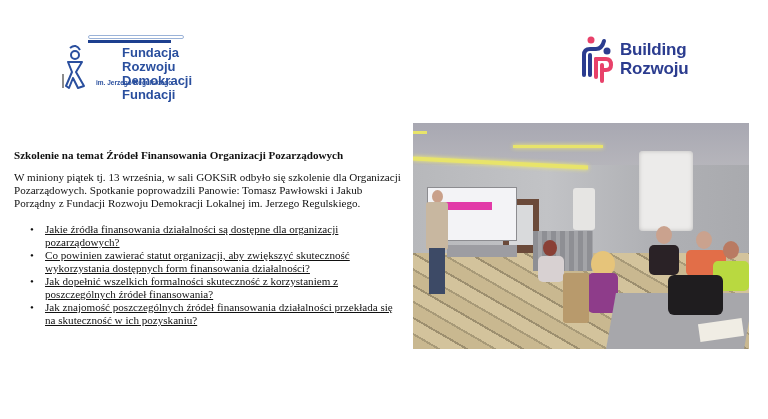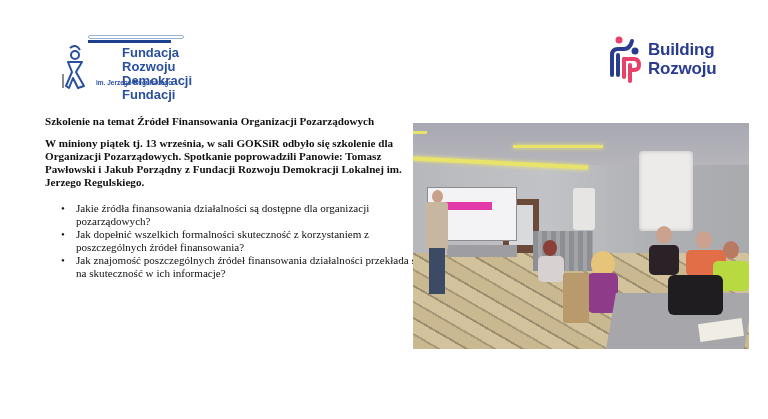--- a/index.html
+++ b/index.html
@@ -6,30 +6,30 @@
     body { width: 768px; height: 419px; position: relative; overflow: hidden; font-family: "Liberation Serif", serif; color: #111; }
 
     
     .logo-frdl { position: absolute; left: 60px; top: 32px; width: 160px; height: 58px; }
     .frdl-bar-light { position: absolute; left: 28px; top: 3px; width: 96px; height: 4px; border: 1px solid #9bb3d8; border-radius: 3px; background: #fff; box-sizing: border-box; }
     .frdl-bar-dark { position: absolute; left: 28px; top: 8px; width: 83px; height: 3px; background: #1d3f8f; }
     .frdl-figure { position: absolute; left: 2px; top: 12px; width: 28px; height: 46px; }
     .frdl-text { position: absolute; left: 36px; top: 14px; font-family: "Liberation Sans", sans-serif; color: #2a4f9e; font-weight: bold; line-height: 14px; font-size: 13px; margin-left: 26px; }
     .frdl-sub { position: absolute; left: 36px; top: 47px; font-family: "Liberation Sans", sans-serif; color: #2a4f9e; font-weight: bold; font-size: 6.5px; }
 
-    .logo-bb { position: absolute; left: 608px; top: 35px; width: 125px; height: 50px; }
+    .logo-bb { position: absolute; left: 580px; top: 35px; width: 125px; height: 50px; }
     .bb-mark { position: absolute; left: 0; top: 0; width: 36px; height: 50px; }
     .bb-text { position: absolute; left: 40px; top: 5px; font-family: "Liberation Sans", sans-serif; color: #2b3c8f; font-weight: bold; font-size: 17px; line-height: 19px; letter-spacing: -0.2px; }
 
     
-    .article { position: absolute; left: 14px; top: 115px; width: 388px; font-size: 11.1px; line-height: 13px; margin-left: 31px; }
+    .article { position: absolute; left: 14px; top: 149px; width: 388px; font-size: 11.1px; line-height: 13px; }
     .article h2 { margin: 0 0 9px 0; font-size: 11.1px; font-weight: bold; line-height: 13px; }
-    .article p { margin: 0 0 9px 0; font-weight: bold; }
+    .article p { margin: 0 0 9px 0; }
     .article ul { margin: 13px 0 0 0; padding-left: 31px; list-style: none; }
-    .article li { position: relative; margin: 0; }
+    .article li { position: relative; margin: 0; text-decoration: underline; }
     .article li::before { content: "•"; position: absolute; left: -15px; top: 0; font-size: 11px; }
 
     
     .photo { position: absolute; left: 413px; top: 123px; width: 336px; height: 226px; overflow: hidden; background: #9a9aa2; }
     .ceiling { position: absolute; left: 0; top: 0; width: 100%; height: 52px; background: linear-gradient(#a8a8b2, #b9b8bd); }
     .ceiling-lit { position: absolute; left: 0; top: 38px; width: 175px; height: 4px; background: #e8e46a; transform: skewY(3deg); box-shadow: 0 0 4px #f5ef6a; }
     .ceiling-lit2 { position: absolute; left: 100px; top: 22px; width: 90px; height: 3px; background: #e8e46a; box-shadow: 0 0 4px #f5ef6a; }
     .ceiling-lit3 { position: absolute; left: 0; top: 8px; width: 14px; height: 3px; background: #e8e46a; }
     .wall { position: absolute; left: 0; top: 42px; width: 100%; height: 100px; background: linear-gradient(90deg, #b7b8bb 0%, #c2c3c6 40%, #b0b1b5 70%, #a9aaae 100%); }
     .screen { position: absolute; left: 14px; top: 64px; width: 88px; height: 52px; background: #f3f3f6; border: 1px solid #8c8c90; }
@@ -96,22 +96,23 @@
     <div>Building</div>
     <div>Rozwoju</div>
   </div>
 </div>
 
 <div class="article">
   <h2>Szkolenie na temat Źródeł Finansowania Organizacji Pozarządowych</h2>
   <p>W miniony piątek tj. 13 września, w sali GOKSiR odbyło się szkolenie dla Organizacji Pozarządowych. Spotkanie poprowadzili Panowie: Tomasz Pawłowski i Jakub Porządny z Fundacji Rozwoju Demokracji Lokalnej im. Jerzego Regulskiego.</p>
   <ul>
     <li>Jakie źródła finansowania działalności są dostępne dla organizacji pozarządowych?</li>
+    <li>Co powinien zawierać statut organizacji, aby zwiększyć skuteczność wykorzystania dostępnych form finansowania działalności?</li>
     <li>Jak dopełnić wszelkich formalności skuteczność z korzystaniem z poszczególnych źródeł finansowania?</li>
-    <li>Jak znajomość poszczególnych źródeł finansowania działalności przekłada się na skuteczność w ich informacje?</li>
+    <li>Jak znajomość poszczególnych źródeł finansowania działalności przekłada się na skuteczność w ich pozyskaniu?</li>
   </ul>
 </div>
 
 <div class="photo" title="Training session photo: presenter in front of projection screen, attendees seated at tables">
   <div class="ceiling"></div>
   <div class="ceiling-lit3"></div>
   <div class="ceiling-lit2"></div>
   <div class="wall"></div>
   <div class="ceiling-lit"></div>
   <div class="stone-wall"></div>

